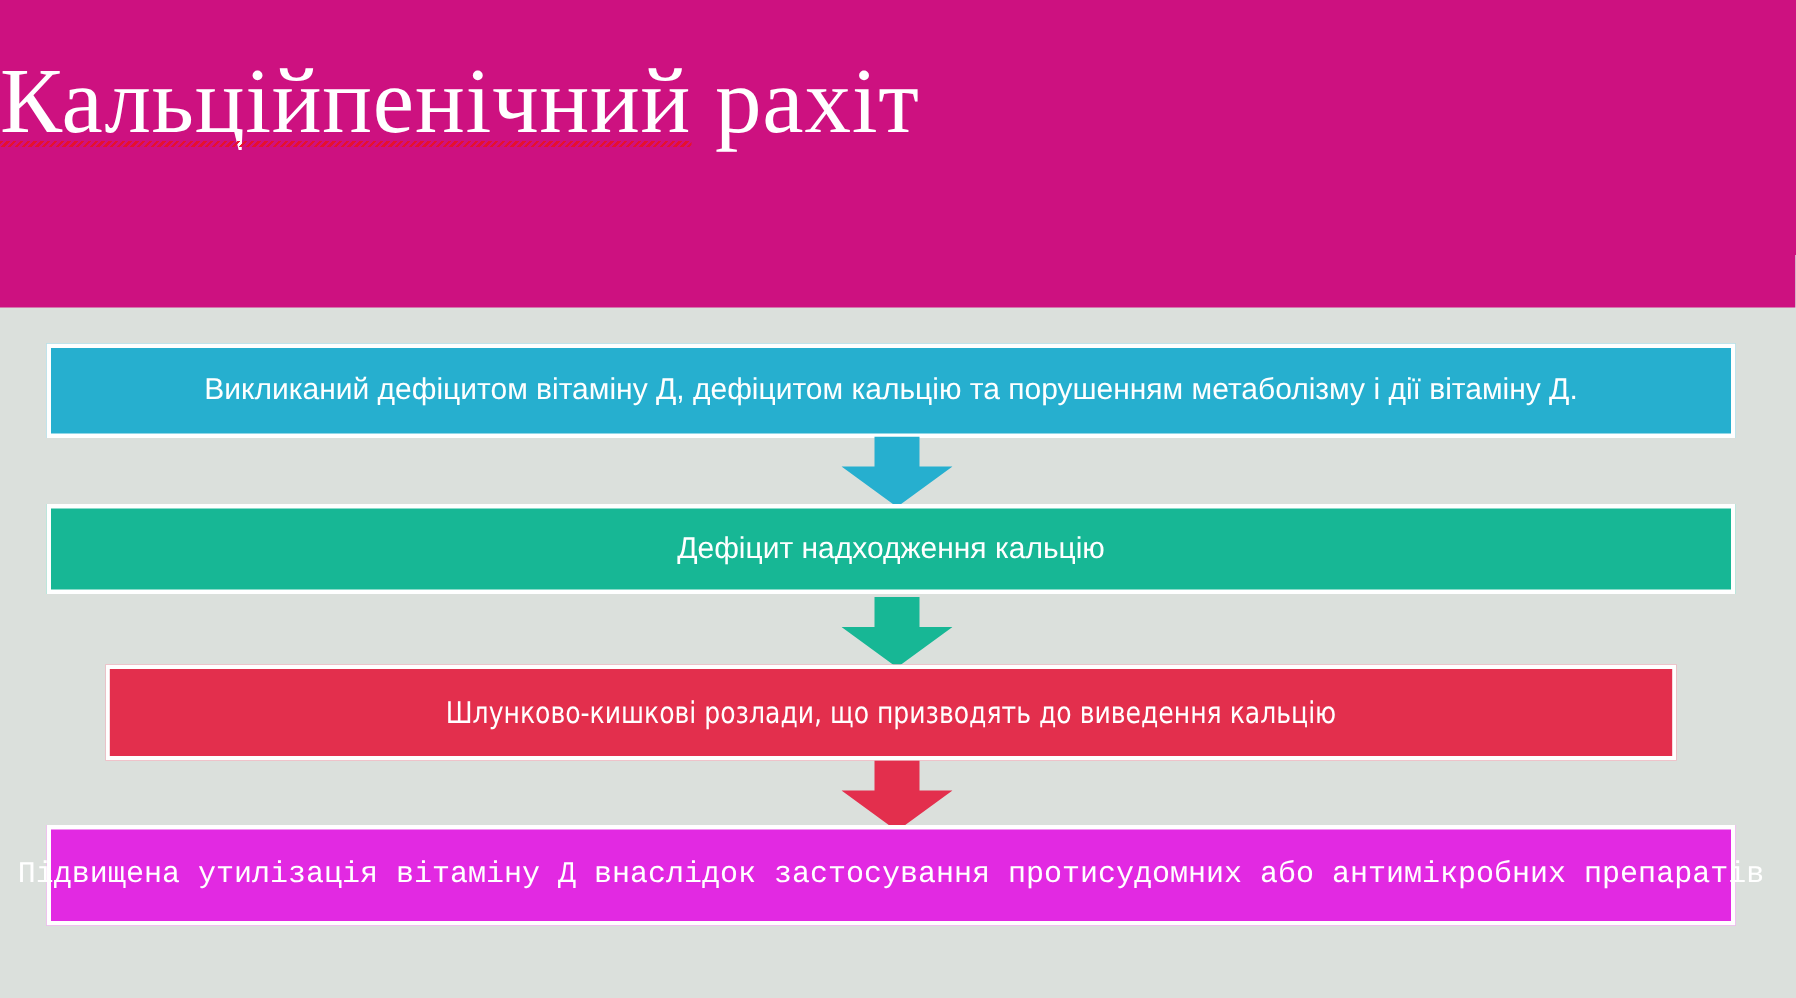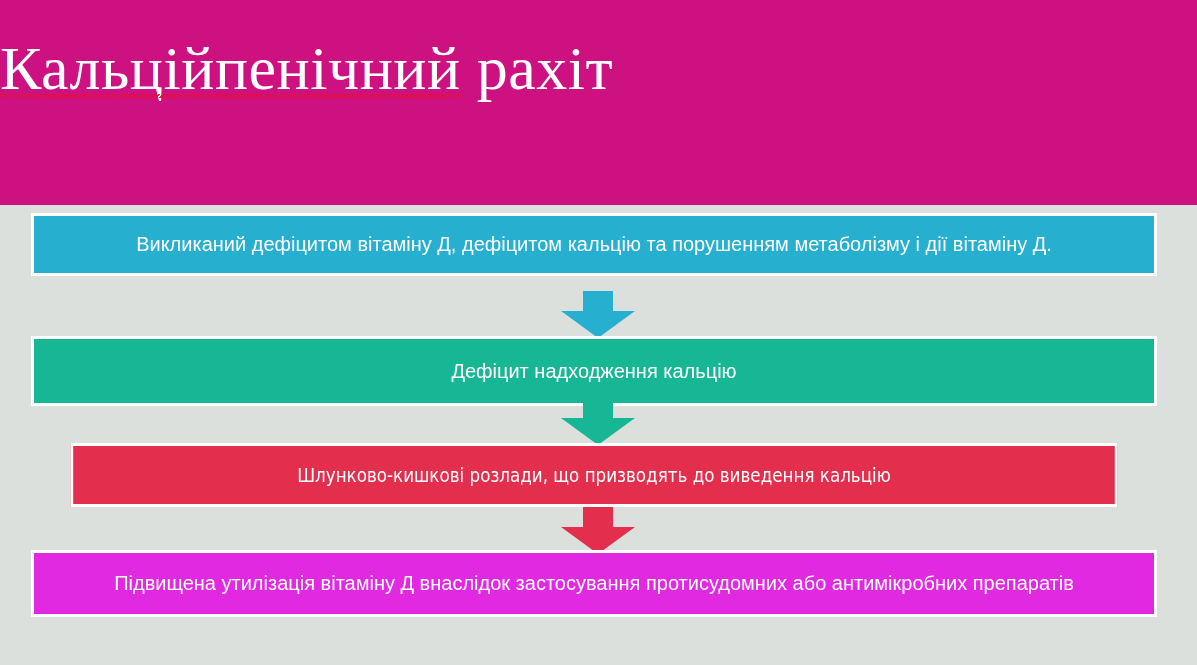--- a/index.html
+++ b/index.html
@@ -71,39 +71,40 @@
     align-items: center;
     justify-content: center;
     color: #ffffff;
     text-align: center;
     padding: 0 14px;
     font-size: 20px;
     line-height: 1.25;
     white-space: nowrap;
   }
   .box-1 {
-    left: 31px;  top: 8px;  width: 1126px; height: 63px;
+    left: 31px;  top: 24px;  width: 1126px; height: 63px;
     background: #26afcf;
     text-align: center;
   }
   .box-2 {
-    left: 31px;  top: 131px; width: 1126px; height: 70px;
+    left: 31px;  top: 131px; width: 1126px; height: 60px;
     background: #17b795;
   }
   .box-3 {
     left: 31px;  top: 238px; width: 1126px; height: 64px;
     background: #e32f4d;
     font-family: "Liberation Sans Narrow", "DejaVu Sans Condensed", "Liberation Sans", sans-serif;
     transform: scaleX(0.93);
     transform-origin: center center;
   }
   .box-4 {
     left: 31px;  top: 345px; width: 1126px; height: 67px;
     background: #e229e2;
     font-size: 20px;
+    font-family: Liberation Mono, monospace;
   }
 
   
   .flow-arrow {
     position: absolute;
     left: 561px;
     width: 74px;
     height: 48px;
   }
   .flow-arrow svg { display: block; }

